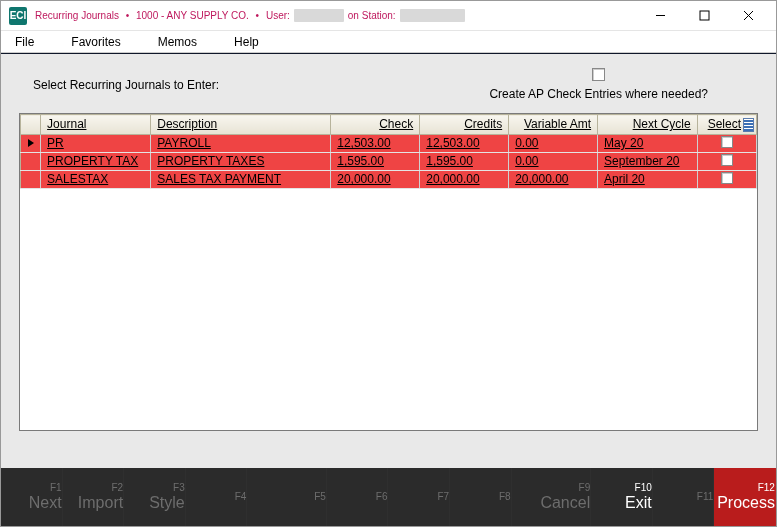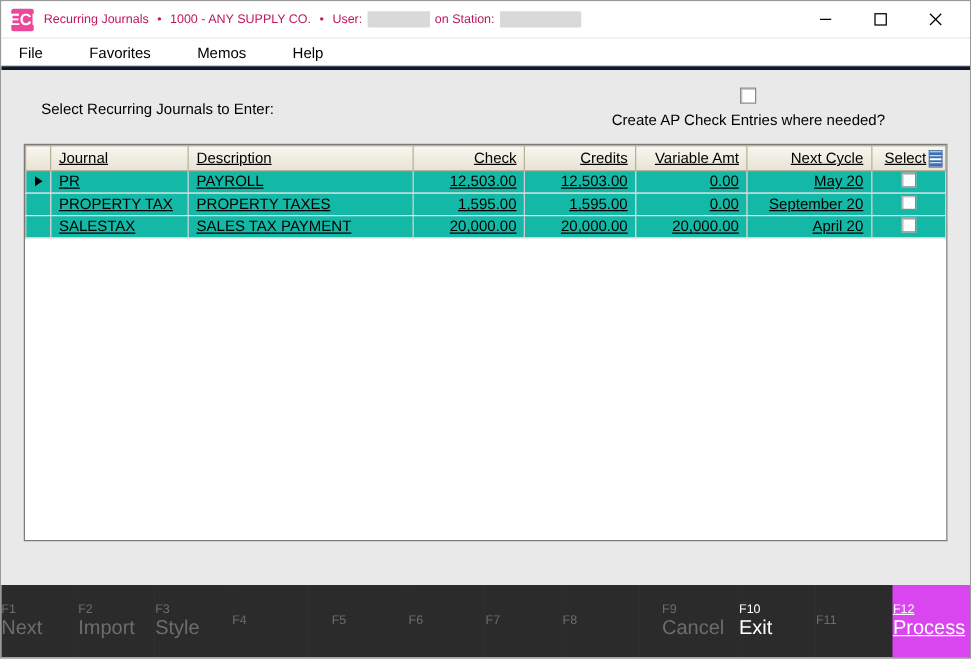--- a/index.html
+++ b/index.html
@@ -18,23 +18,23 @@
   .titlebar {
     height: 30px;
     background: #fff;
     display: flex;
     align-items: center;
     padding: 0 6px 0 8px;
     border-bottom: 1px solid #e5e5e5;
   }
   .titlebar .app-icon {
     width: 18px; height: 18px;
-    background: #ec4899;
+    background: #0f766e;
     color: #fff;
-    font-size: 13px;
+    font-size: 10px;
     font-weight: bold;
     display: flex; align-items: center; justify-content: center;
     margin-right: 8px;
     border-radius: 2px;
   }
   .titlebar .title-text { flex: 1; font-size: 10px; color: #be185d; display:flex; align-items:center; gap:4px;}
   .titlebar .redact { display:inline-block; width:50px; height:13px; background:#d9d9d9; vertical-align:middle; border-radius:1px;}
   .titlebar .redact.wide { width:65px; }
   .win-controls { display: flex; gap: 0; }
   .win-btn {
@@ -54,21 +54,21 @@
     border-bottom: 1px solid #ccc;
   }
   .menubar .menu-item { padding: 2px 10px; font-size: 12px; }
 
   
   .content {
     background: #e9e9e9;
     height: calc(100% - 30px - 22px - 58px);
     padding: 14px 18px 10px 18px;
     position: relative;
-    border-top: 3px solid #0f172a;
+    border-top: 1px solid #0f172a;
   }
   .top-row {
     display: flex;
     align-items: center;
     justify-content: space-between;
     padding: 0 4px 12px 14px;
     font-size: 12px;
   }
   .ap-check { display: flex; align-items: center; gap: 6px; margin-right: 46px; flex-direction: column;}
   .ap-check .cb {
@@ -99,23 +99,23 @@
     text-align: left;
     color:#000;
   }
   table.grid th.num { text-align: right; }
   table.grid th.select-col { text-align: right; padding-right:2px;}
   table.grid td {
     border-right: 1px solid #cfcfcf;
     border-bottom: 1px solid #e4e4e4;
     padding: 1px 6px;
     height: 17px;
-    background:#14b8a6;
-  }
-  table.grid td.num { text-align: right; }
+    background:#ef4444;
+  }
+  table.grid td.num { }
   table.grid td.sel { text-align: center; }
   .rowhdr {
     border: 1px solid #b7b39b;
     background: linear-gradient(#f8f6ef,#e7e3d4);
     width: 18px;
     text-align:center;
     padding:0;
   }
   .rowhdr .tri {
     width:0;height:0;border-top:4px solid transparent;border-bottom:4px solid transparent;border-left:6px solid #000; display:inline-block;
@@ -141,30 +141,30 @@
     background: #2b2b2b;
     display: flex;
     align-items: stretch;
     color: #888;
     font-size: 10px;
   }
   .fkey {
     flex: 1 1 0;
     display: flex;
     flex-direction: column;
-    align-items: flex-start;
+    align-items: flex-end;
     justify-content: center;
     gap: 1px;
     border-right: 1px solid rgba(255,255,255,0.02);
   }
   .fkey .k { font-size: 10px; }
   .fkey .lbl { font-size: 16px; }
   .fkey.dim { color: #6d6d6d; }
   .fkey.active { color: #fff; }
-  .fkey.process { background:#d946ef; color:#fff;text-decoration:underline; }
+  .fkey.process { background:#b91c1c; color:#fff; }
   .fspacer { width: 28px; flex: 0 0 18px; }
 </style>
 </head>
 <body>
 
 <div class="titlebar">
   <div class="app-icon">ECI</div>
   <div class="title-text">
     <span>Recurring Journals</span>
     <span>&nbsp;•&nbsp;</span>

